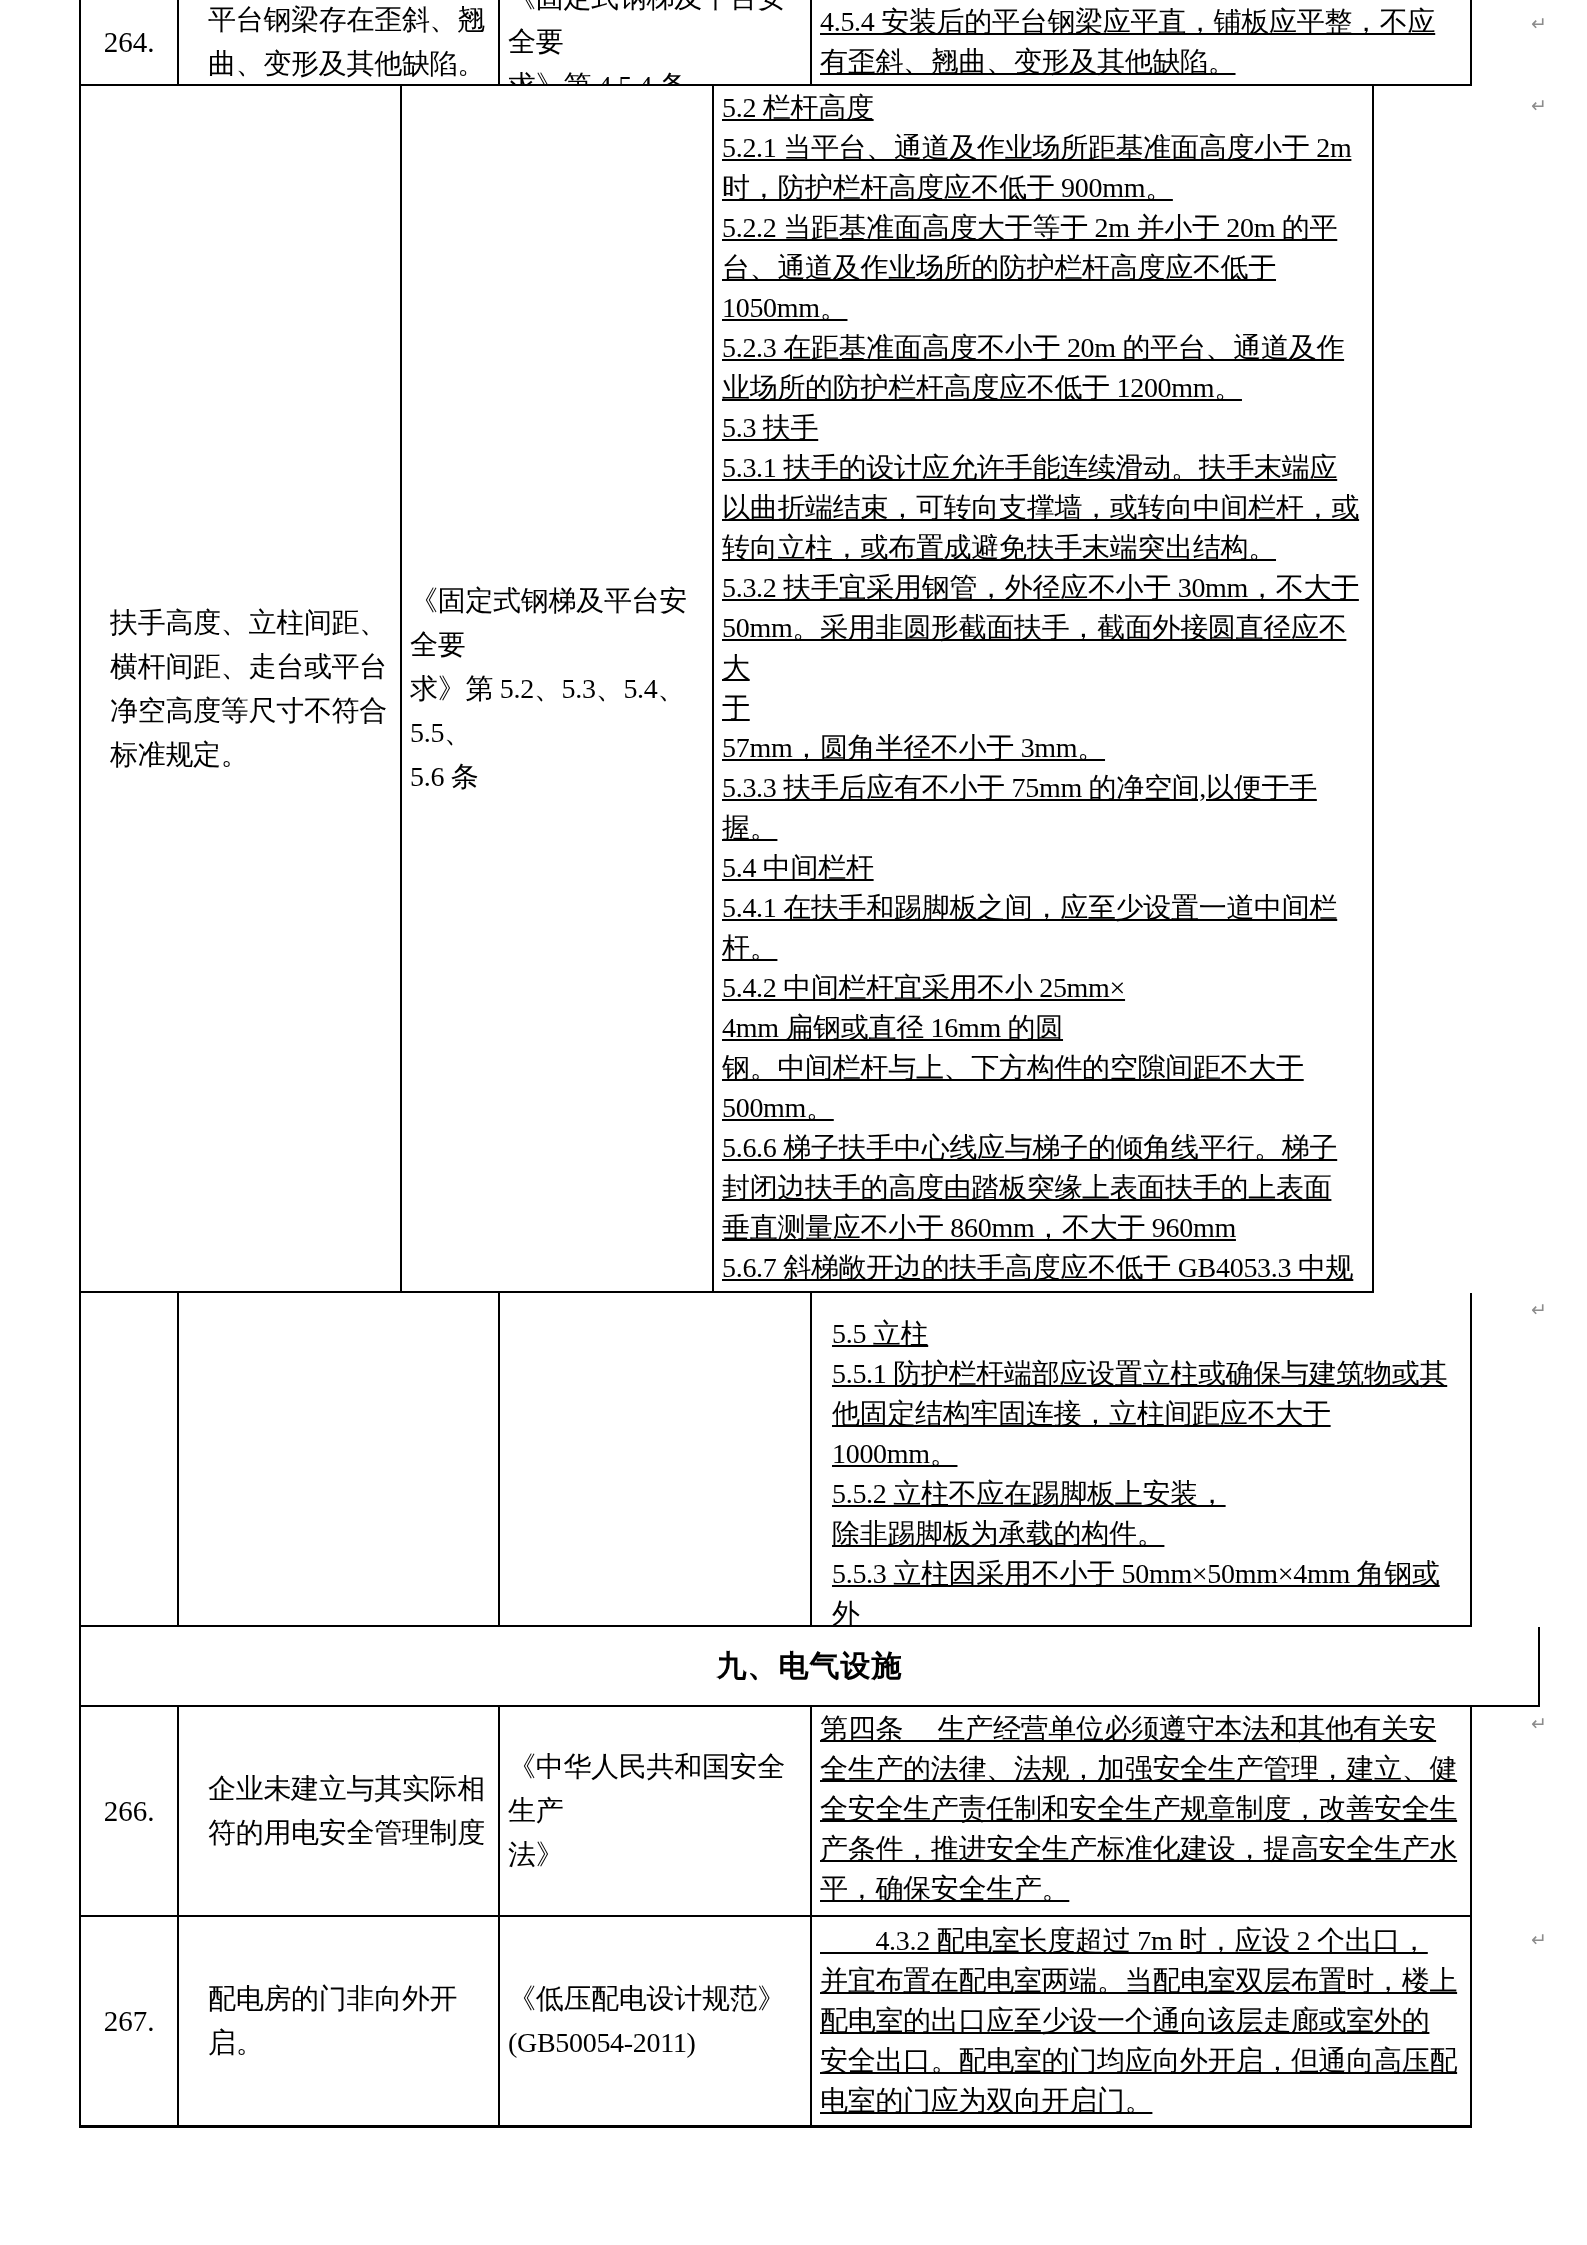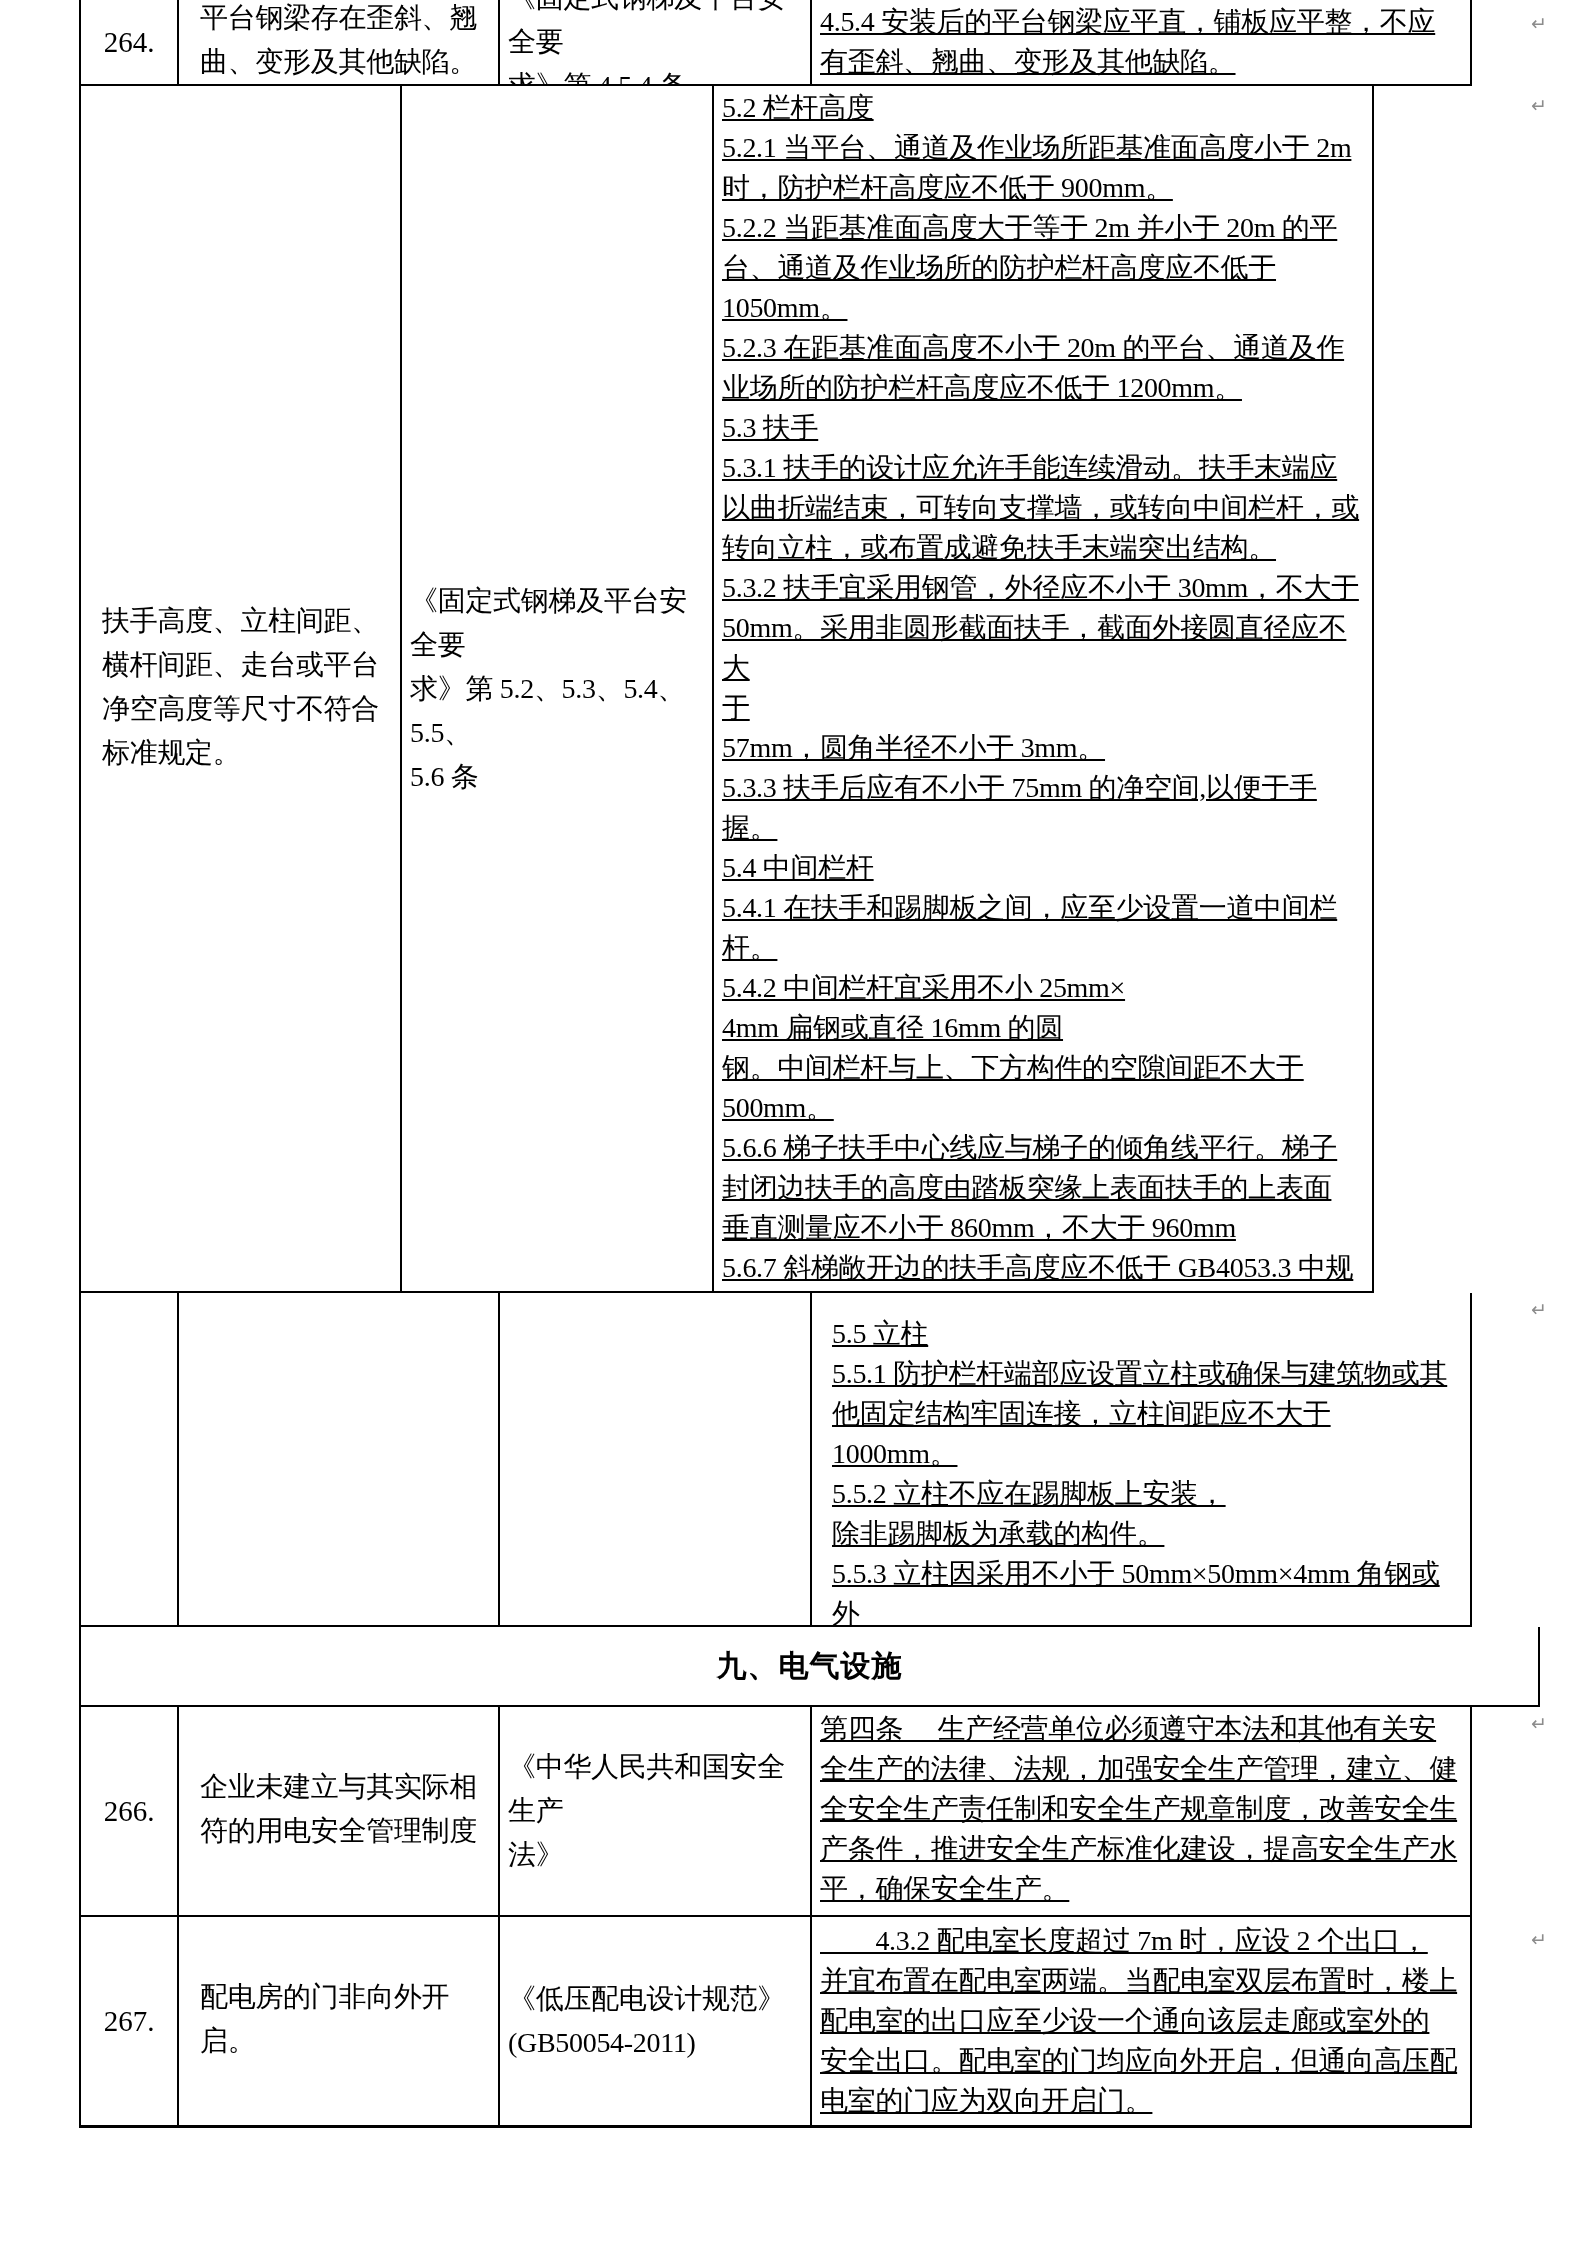--- a/index.html
+++ b/index.html
@@ -21,21 +21,21 @@
   .tr{display:flex;box-sizing:border-box;}
   .td{
     box-sizing:border-box;
     border-right:2px solid #000;
     border-bottom:2px solid #000;
     overflow:hidden;
     display:flex;
   }
   
   .c1{width:98px;align-items:center;justify-content:center;}
-  .c2{width:321px;align-items:center;padding-left:21px;font-family:Liberation Mono, monospace;}
+  .c2{width:321px;align-items:center;padding-left:29px;}
   .c3{width:312px;align-items:center;padding-left:8px;}
   .c4{width:660px;align-items:flex-start;padding:0 8px;text-decoration:underline;}
   
   .r264 .td{height:86px;}
   .r265 .td{height:1207px;}
   .r55  .td{height:334px;}
   .rsec .td{height:80px;}
   .r266 .td{height:210px;}
   .r267 .td{height:211px;border-bottom-width:3px;}
   .num{font-size:29px;}

